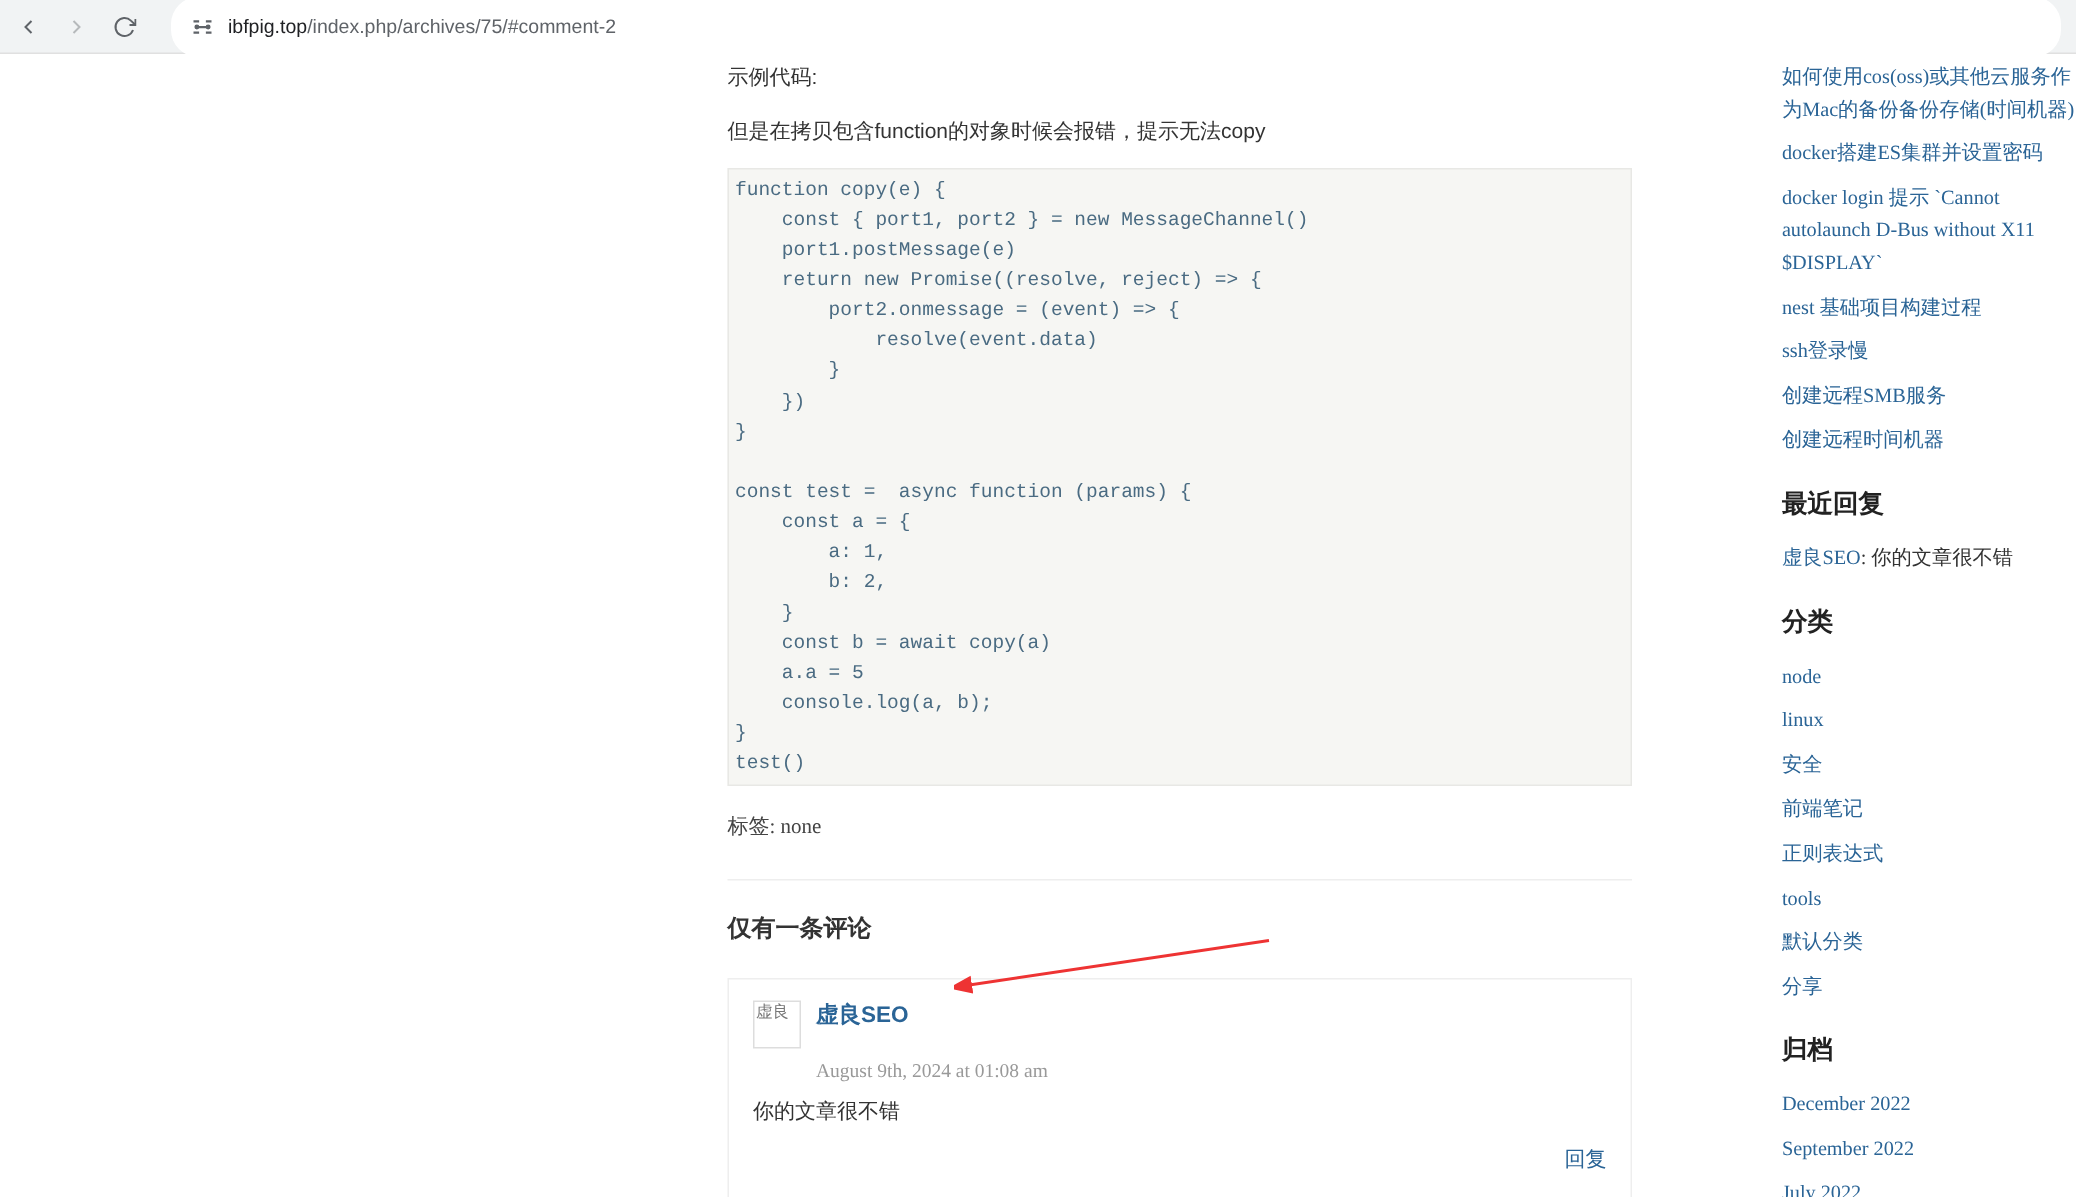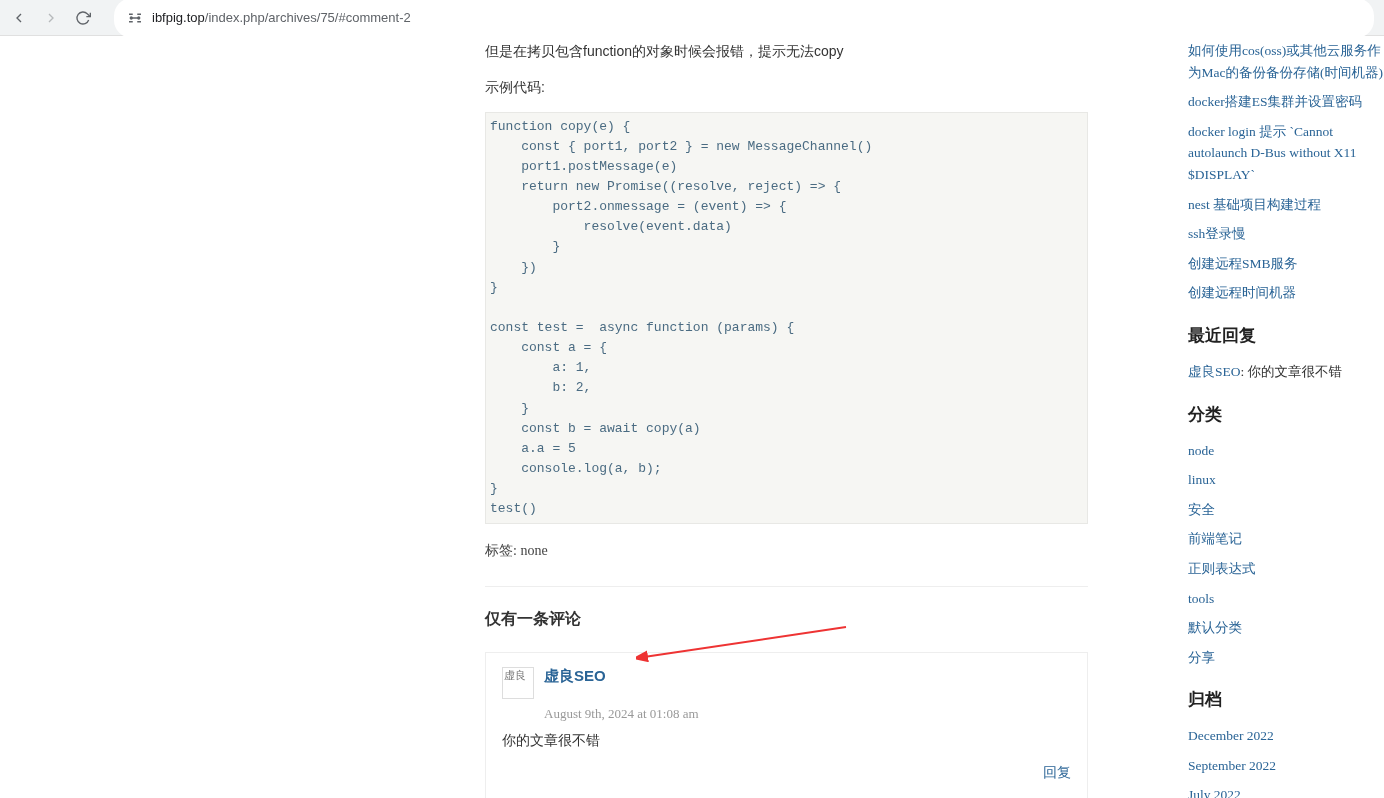--- a/index.html
+++ b/index.html
@@ -145,22 +145,22 @@
         </svg>
     </div>
     <div class="addr">
       <span>ibfpig.top</span><span class="dim">/index.php/archives/75/#comment-2</span>
     </div>
   </div>
 </div>
 
 <div class="page">
   <div class="main">
+    <p class="para">示例代码:</p>
     <p class="para">但是在拷贝包含function的对象时候会报错，提示无法copy</p>
-    <p class="para">示例代码:</p>
     <pre class="code">function copy(e) {
     const { port1, port2 } = new MessageChannel()
     port1.postMessage(e)
     return new Promise((resolve, reject) =&gt; {
         port2.onmessage = (event) =&gt; {
             resolve(event.data)
         }
     })
 }
 

